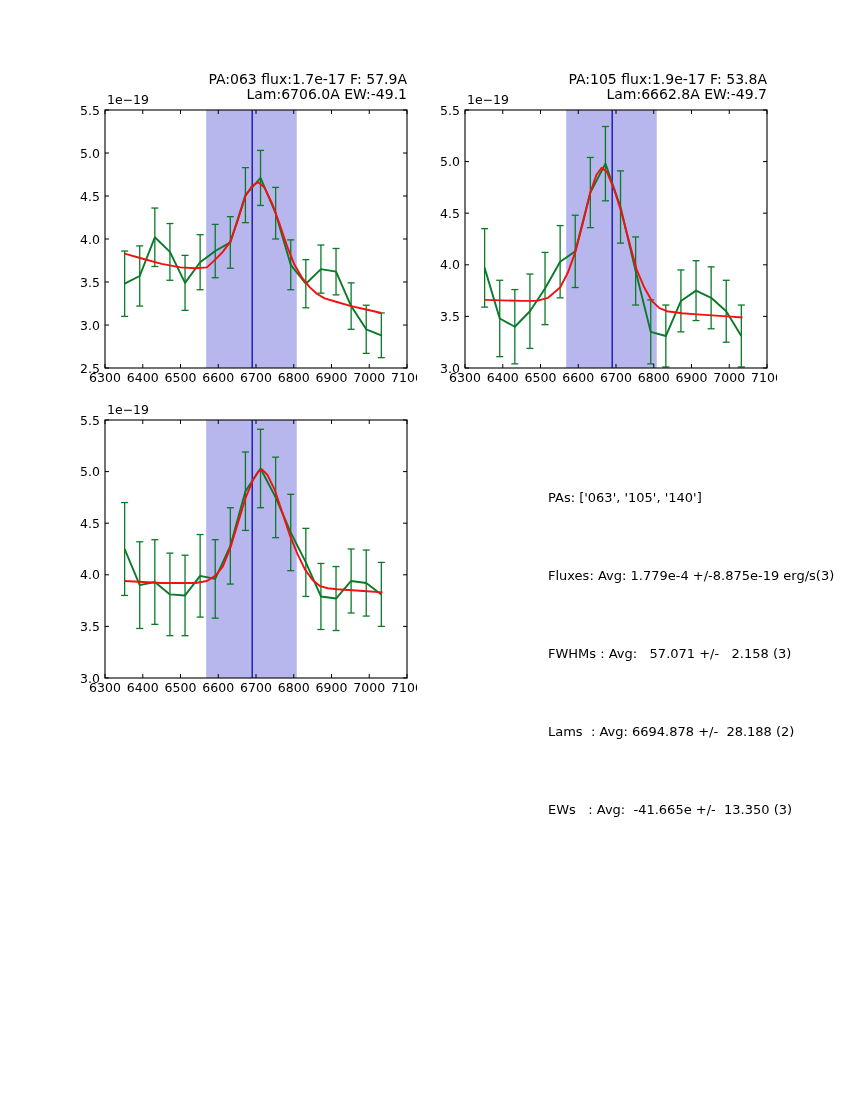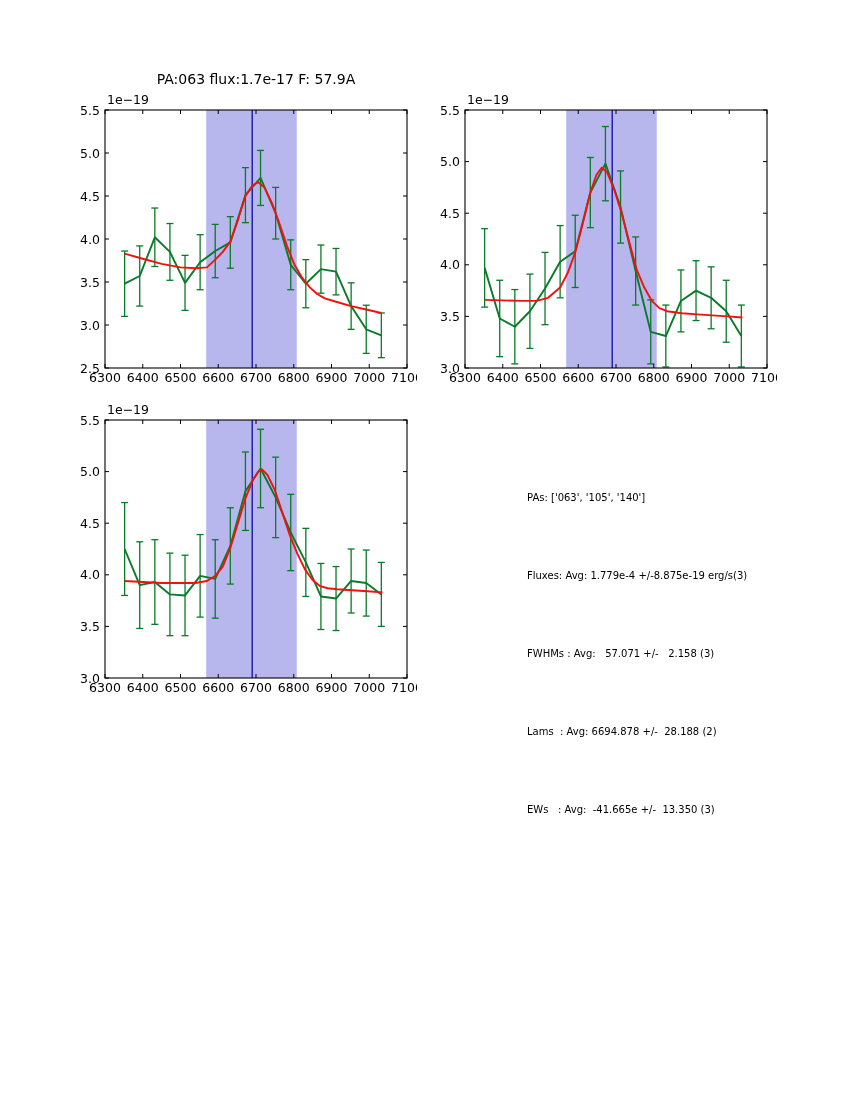--- a/index.html
+++ b/index.html
@@ -1,23 +1,23 @@
 <!DOCTYPE html>
 <html><head>
 <meta charset="utf-8">
 <style>
   html,body{margin:0;padding:0;background:#888;}
   .page{position:relative;width:850px;height:1100px;background:#ffffff;margin:0 auto;
         font-family:"DejaVu Sans",sans-serif;color:#000;overflow:hidden;}
   .chart{position:absolute;width:340px;height:325px;}
   .chart svg{position:absolute;left:0;top:0;}
-  .titles{position:absolute;left:28px;top:8px;width:302px;text-align:center;
+  .titles{position:absolute;left:28px;top:8px;width:302px;text-align:right;
           font-size:14px;line-height:14.5px;white-space:nowrap;}
   .plot text{font-family:"DejaVu Sans",sans-serif;font-size:12.5px;fill:#000;}
-  .stats{position:absolute;left:527px;top:433px;font-size:10px;line-height:26px;white-space:pre;}
+  .stats{position:absolute;left:548px;top:433px;font-size:13px;line-height:26px;white-space:pre;}
 </style>
 </head>
 <body>
 
 <div class="page">
 
   <div class="chart" style="left:77px;top:64px">
     <svg class="plot" width="340" height="325">
         <rect x="129.17000000000002" y="46" width="90.6" height="258" fill="#b7b7ee"></rect>
         <line x1="175.225" x2="175.225" y1="46" y2="304" stroke="#2121b0" stroke-width="1.5"></line>
@@ -123,20 +123,21 @@
         <line x1="28" x2="32" y1="89" y2="89" stroke="#000000"></line>
         <line x1="330" x2="326" y1="89" y2="89" stroke="#000000"></line>
         <text x="23" y="93.5" text-anchor="end">5.0</text>
         <line x1="28" x2="32" y1="46" y2="46" stroke="#000000"></line>
         <line x1="330" x2="326" y1="46" y2="46" stroke="#000000"></line>
         <text x="23" y="50.5" text-anchor="end">5.5</text>
         <text x="30" y="40">1e−19</text>
       </svg>
     <div class="titles">
       <div>PA:063 flux:1.7e-17 F: 57.9A</div>
+      <div>Lam:6706.0A EW:-49.1</div>
     </div>
   </div>
 
   <div class="chart" style="left:437px;top:64px">
     <svg class="plot" width="340" height="325">
         <rect x="129.17000000000002" y="46" width="90.6" height="258" fill="#b7b7ee"></rect>
         <line x1="175.225" x2="175.225" y1="46" y2="304" stroke="#2121b0" stroke-width="1.5"></line>
         <line x1="47.629999999999995" x2="47.629999999999995" y1="243.11199999999997" y2="164.67999999999992" stroke="#0a7a28" stroke-width="1.3"></line>
         <line x1="44.129999999999995" x2="51.129999999999995" y1="243.11199999999997" y2="243.11199999999997" stroke="#0a7a28" stroke-width="1.3"></line>
         <line x1="44.129999999999995" x2="51.129999999999995" y1="164.67999999999992" y2="164.67999999999992" stroke="#0a7a28" stroke-width="1.3"></line>
@@ -234,20 +235,24 @@
         <line x1="330" x2="326" y1="149.20000000000002" y2="149.20000000000002" stroke="#000000"></line>
         <text x="23" y="153.70000000000002" text-anchor="end">4.5</text>
         <line x1="28" x2="32" y1="97.6" y2="97.6" stroke="#000000"></line>
         <line x1="330" x2="326" y1="97.6" y2="97.6" stroke="#000000"></line>
         <text x="23" y="102.1" text-anchor="end">5.0</text>
         <line x1="28" x2="32" y1="46" y2="46" stroke="#000000"></line>
         <line x1="330" x2="326" y1="46" y2="46" stroke="#000000"></line>
         <text x="23" y="50.5" text-anchor="end">5.5</text>
         <text x="30" y="40">1e−19</text>
       </svg>
+    <div class="titles">
+      <div>PA:105 flux:1.9e-17 F: 53.8A</div>
+      <div>Lam:6662.8A EW:-49.7</div>
+    </div>
   </div>
 
   <div class="chart" style="left:77px;top:374px">
     <svg class="plot" width="340" height="325">
         <rect x="129.17000000000002" y="46" width="90.6" height="258" fill="#b7b7ee"></rect>
         <line x1="175.225" x2="175.225" y1="46" y2="304" stroke="#2121b0" stroke-width="1.5"></line>
         <line x1="47.629999999999995" x2="47.629999999999995" y1="221.44" y2="128.55999999999997" stroke="#0a7a28" stroke-width="1.3"></line>
         <line x1="44.129999999999995" x2="51.129999999999995" y1="221.44" y2="221.44" stroke="#0a7a28" stroke-width="1.3"></line>
         <line x1="44.129999999999995" x2="51.129999999999995" y1="128.55999999999997" y2="128.55999999999997" stroke="#0a7a28" stroke-width="1.3"></line>
         <line x1="62.730000000000004" x2="62.730000000000004" y1="254.464" y2="167.77599999999995" stroke="#0a7a28" stroke-width="1.3"></line>

